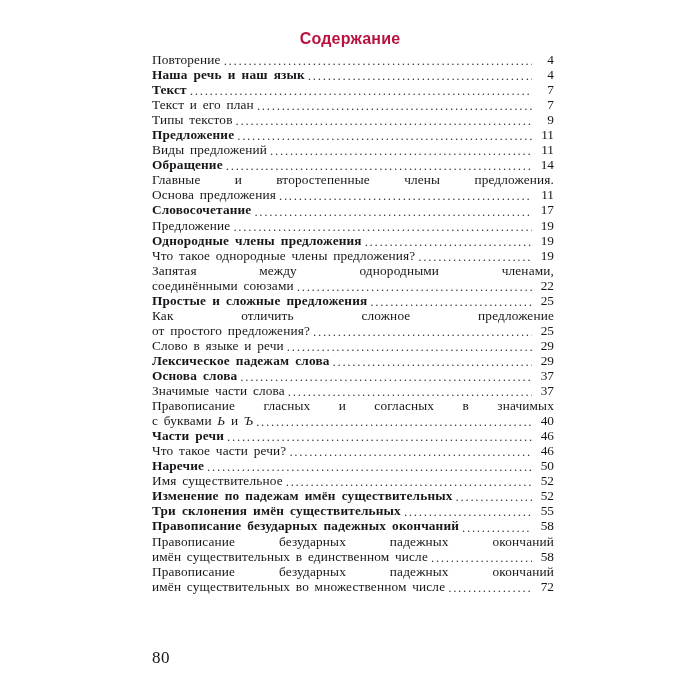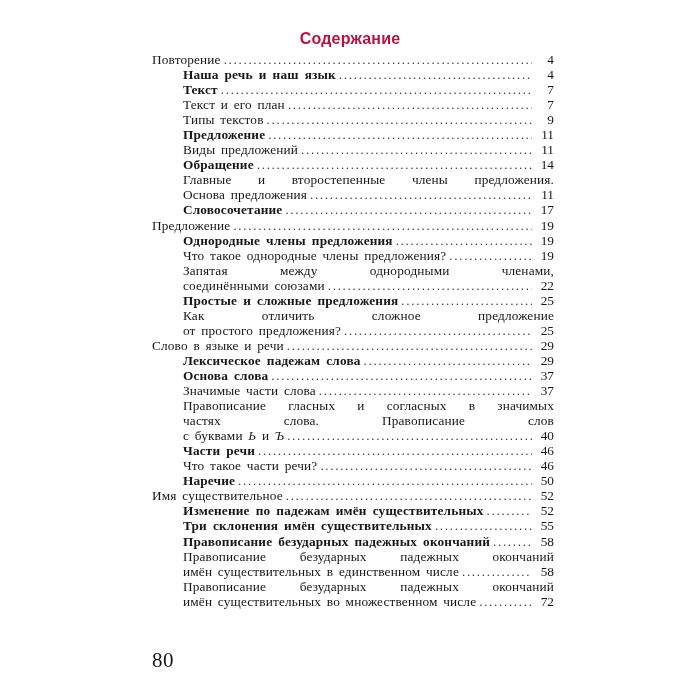--- a/index.html
+++ b/index.html
@@ -43,21 +43,21 @@
   .entry {
     position: relative;
     font-size: 13.3px;
     line-height: 15.05px;
     white-space: nowrap;
   }
 
   
   .ln {
     display: flex;
-    align-items: center;
+    align-items: flex-end;
     width: 100%;
   }
 
   
   .ln.cont {
     display: block;
     width: 100%;
     text-align: justify;
     text-align-last: justify;
     white-space: normal;
@@ -84,39 +84,39 @@
     flex: 0 0 auto;
     width: 20px;
     text-align: right;
     font-size: 13.3px;
   }
 
   
   .lvl1 { margin-left: 0px; }
   .lvl1 .txt { letter-spacing: 0.35px; word-spacing: 3.2px; }
 
-  .lvl2 { margin-left: 31px; }
+  .lvl2 { }
   .lvl2 .pg { width: 20px; }
 
   
   .b .txt, .b .ln.cont { font-weight: bold; word-spacing: 2.6px; letter-spacing: 0.15px; }
   
   .r .txt, .r .ln.cont { font-weight: normal; word-spacing: 2.2px; letter-spacing: 0.15px; }
 
   .ital { font-style: italic; }
 
   
   .lvl1 .pg { width: 20px; }
 
   
   #folio {
     position: absolute;
     left: 152px;
     top: 648px;
-    font-size: 21px;
+    font-size: 17px;
     letter-spacing: 0.5px;
     color: #17161a;
   }
 </style>
 </head>
 <body>
 
 <div id="page">
 
   <div id="toc-title">Содержание</div>
@@ -260,21 +260,20 @@
       </div>
       <div class="entry lvl2 r">
         <div class="ln">
           <span class="txt">Значимые части слова</span>
           <span class="dots"></span>
           <span class="pg">37</span>
         </div>
       </div>
       <div class="entry lvl2 r">
         <div class="ln cont">Правописание гласных и согласных в значимых</div>
-        <div class="ln cont">частях слова. Правописание слов</div>
         <div class="ln">
           <span class="txt">с буквами <i class="ital">Ь</i> и <i class="ital">Ъ</i></span>
           <span class="dots"></span>
           <span class="pg">40</span>
         </div>
       </div>
       <div class="entry lvl2 b">
         <div class="ln">
           <span class="txt">Части речи</span>
           <span class="dots"></span>

